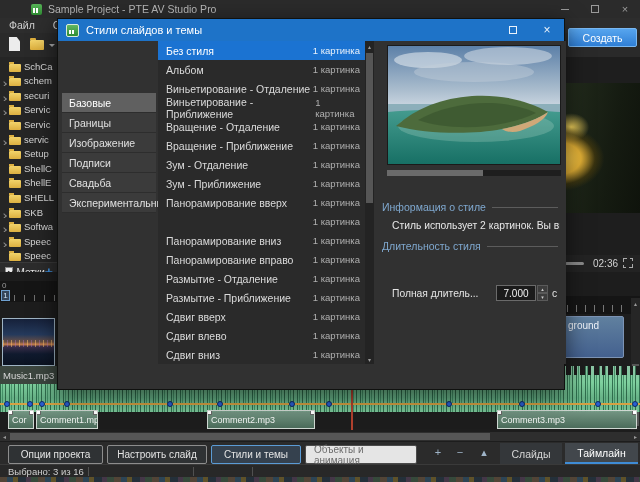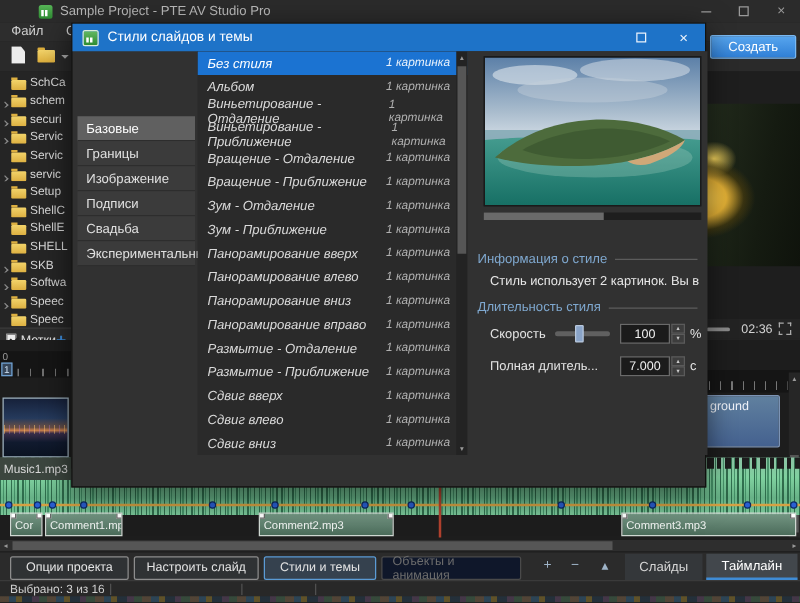--- a/index.html
+++ b/index.html
@@ -67,21 +67,21 @@
   .cclip::before,.cclip::after{content:"";position:absolute;top:-2px;width:4px;height:4px;background:#fff;border:1px solid #666;}
   .cclip::before{left:-2px;} .cclip::after{right:-2px;}
   .hscroll{left:0;top:432px;width:640px;height:9px;background:#2e2e2e;color:#999;}
   .hscroll .thumb{position:absolute;left:10px;top:1px;width:480px;height:7px;background:#565656;}
   .hscroll .ha{position:absolute;top:0;width:9px;height:9px;font-size:6px;display:flex;align-items:center;justify-content:center;}
 
   
   .btoolbar{left:0;top:442px;width:640px;height:22px;background:#2b2b2b;}
   .bbtn{position:absolute;top:3px;height:19px;border:1px solid #8d8d8d;border-radius:2px;background:#2f3234;color:#e4e4e4;font-size:10px;display:flex;align-items:center;justify-content:center;padding:0 8px;}
   .bbtn.active{border-color:#5b9bd5;background:#35414e;}
-  .bbtn.disabled{border-color:#4a4a4a;color:#6c6c6c;background:#0f172a;}
+  .bbtn.disabled{border-color:#4a4a4a;color:#6c6c6c;background:#e5e5e5;}
   .zctrl{position:absolute;top:4px;color:#9fb4c8;font-size:11px;width:16px;text-align:center;}
   .viewtab{position:absolute;top:1px;height:21px;display:flex;align-items:center;justify-content:center;font-size:10.5px;color:#d6d6d6;background:#34373a;}
   .viewtab.active{background:#42474c;color:#fff;border-bottom:2px solid #3f8cd6;}
   .statusbar{left:0;top:464px;width:640px;height:13px;background:#282828;color:#cfcfcf;font-size:9.5px;display:flex;align-items:center;border-top:1px solid #3a3a3a;}
   .statusbar .sdiv{position:absolute;top:2px;width:1px;height:9px;background:#505050;}
   .thumbstrip{left:0;top:477px;width:640px;height:5px;background:repeating-linear-gradient(90deg,#5a4a3a 0 7px,#2e4a5e 7px 13px,#6a5a2a 13px 18px,#24323e 18px 26px,#4a3a4e 26px 31px,#39503f 31px 38px);opacity:.85;}
 
   
   .rpreview{left:565px;top:57px;width:75px;height:198px;background:#1e1e1e;}
   .flower{position:absolute;left:0;top:26px;width:75px;height:130px;background:
@@ -101,21 +101,21 @@
   .dialog{left:57px;top:18px;width:508px;height:372px;background:#313131;border:1px solid #10110f;box-shadow:0 6px 22px rgba(0,0,0,.6);z-index:100;}
   .dtitle{position:absolute;left:0;top:0;width:100%;height:22px;background:#1e73c8;display:flex;align-items:center;color:#fff;font-size:11px;}
   .dicon{width:13px;height:13px;margin:0 7px 0 8px;background:linear-gradient(#62b862,#2e8b32);border-radius:2px;position:relative;border:1px solid #d9ecd9;}
   .dicon::before{content:"";position:absolute;left:2px;bottom:2px;width:2px;height:4px;background:#fff;box-shadow:3px 0 0 #fff,6px 2px 0 -1px #fff;}
   .dbtn{width:34px;height:100%;display:flex;align-items:center;justify-content:center;color:#eaf2fb;font-size:12px;}
   .dmax{width:8px;height:8px;border:1px solid #eaf2fb;}
   .cats{position:absolute;left:4px;top:26px;width:94px;background:#353535;margin-top:48px;}
   .cat{height:20px;display:flex;align-items:center;padding-left:7px;font-size:10.5px;color:#e0e0e0;background:#3b3b3b;border-bottom:1px solid #2d2d2d;}
   .cat.selected{background:#606060;color:#fff;}
   .stylelist{position:absolute;left:100px;top:22px;width:216px;height:323px;background:#2a2a2a;overflow:hidden;}
-  .srow{height:19px;display:flex;align-items:center;padding:0 14px 0 8px;font-size:10.5px;color:#dadada;font-style:italic;}
+  .srow{height:19px;display:flex;align-items:center;padding:0 14px 0 8px;font-size:10.5px;color:#dadada;}
   .srow .cnt{margin-left:auto;font-size:9.5px;color:#b0b0b0;}
   .srow.selected{background:#1b73d2;color:#fff;}
   .srow.selected .cnt{color:#e8f1fb;}
   .lscroll{position:absolute;left:307px;top:22px;width:9px;height:323px;background:#232323;color:#999;}
   .lscroll .sa{position:absolute;left:0;width:9px;height:10px;font-size:6px;display:flex;align-items:center;justify-content:center;}
   .lscroll .sthumb{position:absolute;left:1px;top:12px;width:7px;height:150px;background:#565656;}
 
   .rpanel{position:absolute;left:316px;top:22px;width:192px;height:323px;background:#313131;}
   .dpreview{position:absolute;left:13px;top:4px;width:174px;height:120px;background:#0f1418;border:1px solid #1a1a1a;}
   .scrub{position:absolute;left:13px;top:129px;width:174px;height:6px;background:#1e1e1e;}
@@ -428,21 +428,20 @@
           <span>Зум - Приближение</span>
           <span class="cnt">1 картинка</span>
         </div>
 
         <div class="srow">
           <span>Панорамирование вверх</span>
           <span class="cnt">1 картинка</span>
         </div>
 
         <div class="srow">
-          <span>Панорамирование влево</span>
           <span class="cnt">1 картинка</span>
         </div>
 
         <div class="srow">
           <span>Панорамирование вниз</span>
           <span class="cnt">1 картинка</span>
         </div>
 
         <div class="srow">
           <span>Панорамирование вправо</span>
@@ -508,34 +507,20 @@
         </svg>
       </div>
       <div class="scrub">
           <div class="fill"></div>
         </div>
 
       <div class="sect" style="top:160px">Информация о стиле</div>
       <div class="itext" style="top:179px">Стиль использует 2 картинок. Вы выбра...</div>
       <div class="sect" style="top:199px">Длительность стиля</div>
 
-      <div class="drow" style="top:217px">
-        <span>Скорость</span>
-        <span class="slider">
-            <span class="sth"></span>
-          </span>
-        <span class="spin">
-          <span class="val">100</span>
-          <span class="steps">
-            <span>▴</span>
-            <span>▾</span>
-          </span>
-          <span class="unit">%</span>
-        </span>
-      </div>
 
       <div class="drow" style="top:243px">
         <span>Полная длитель...</span>
         <span class="spin">
           <span class="val">7.000</span>
           <span class="steps">
             <span>▴</span>
             <span>▾</span>
           </span>
           <span class="unit">с</span>

